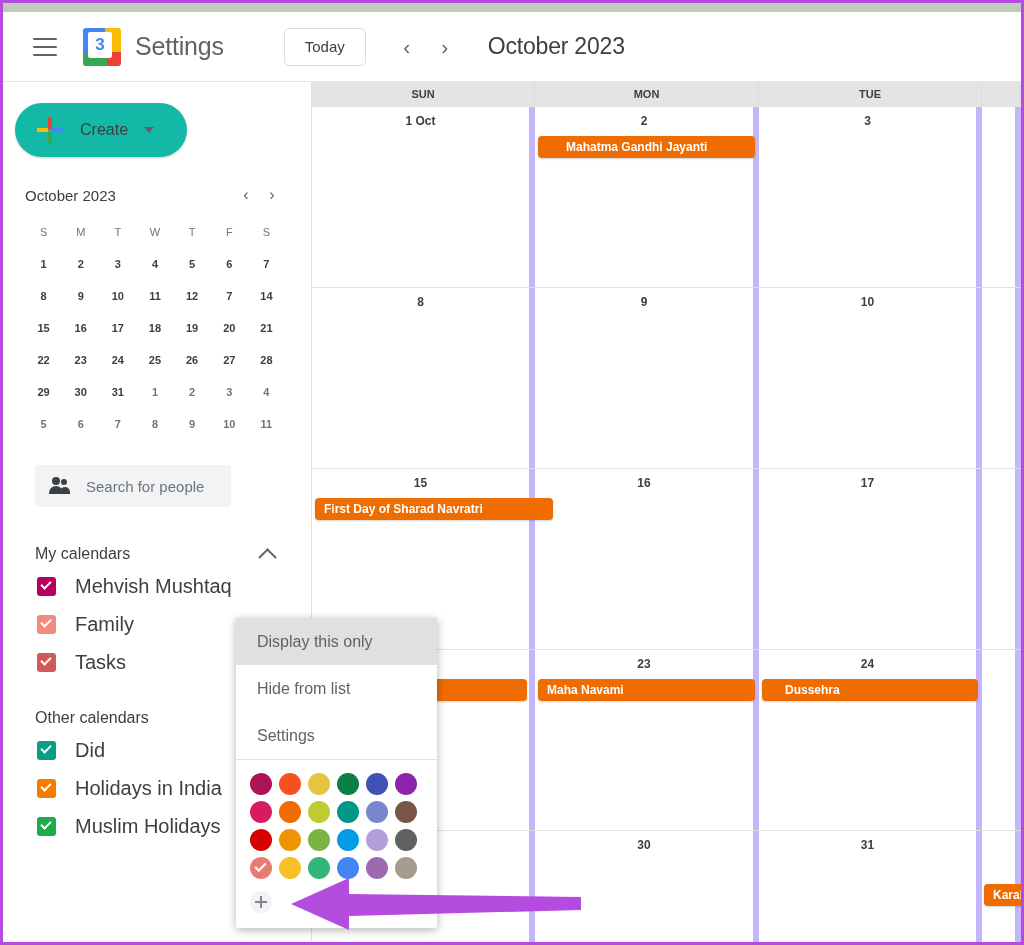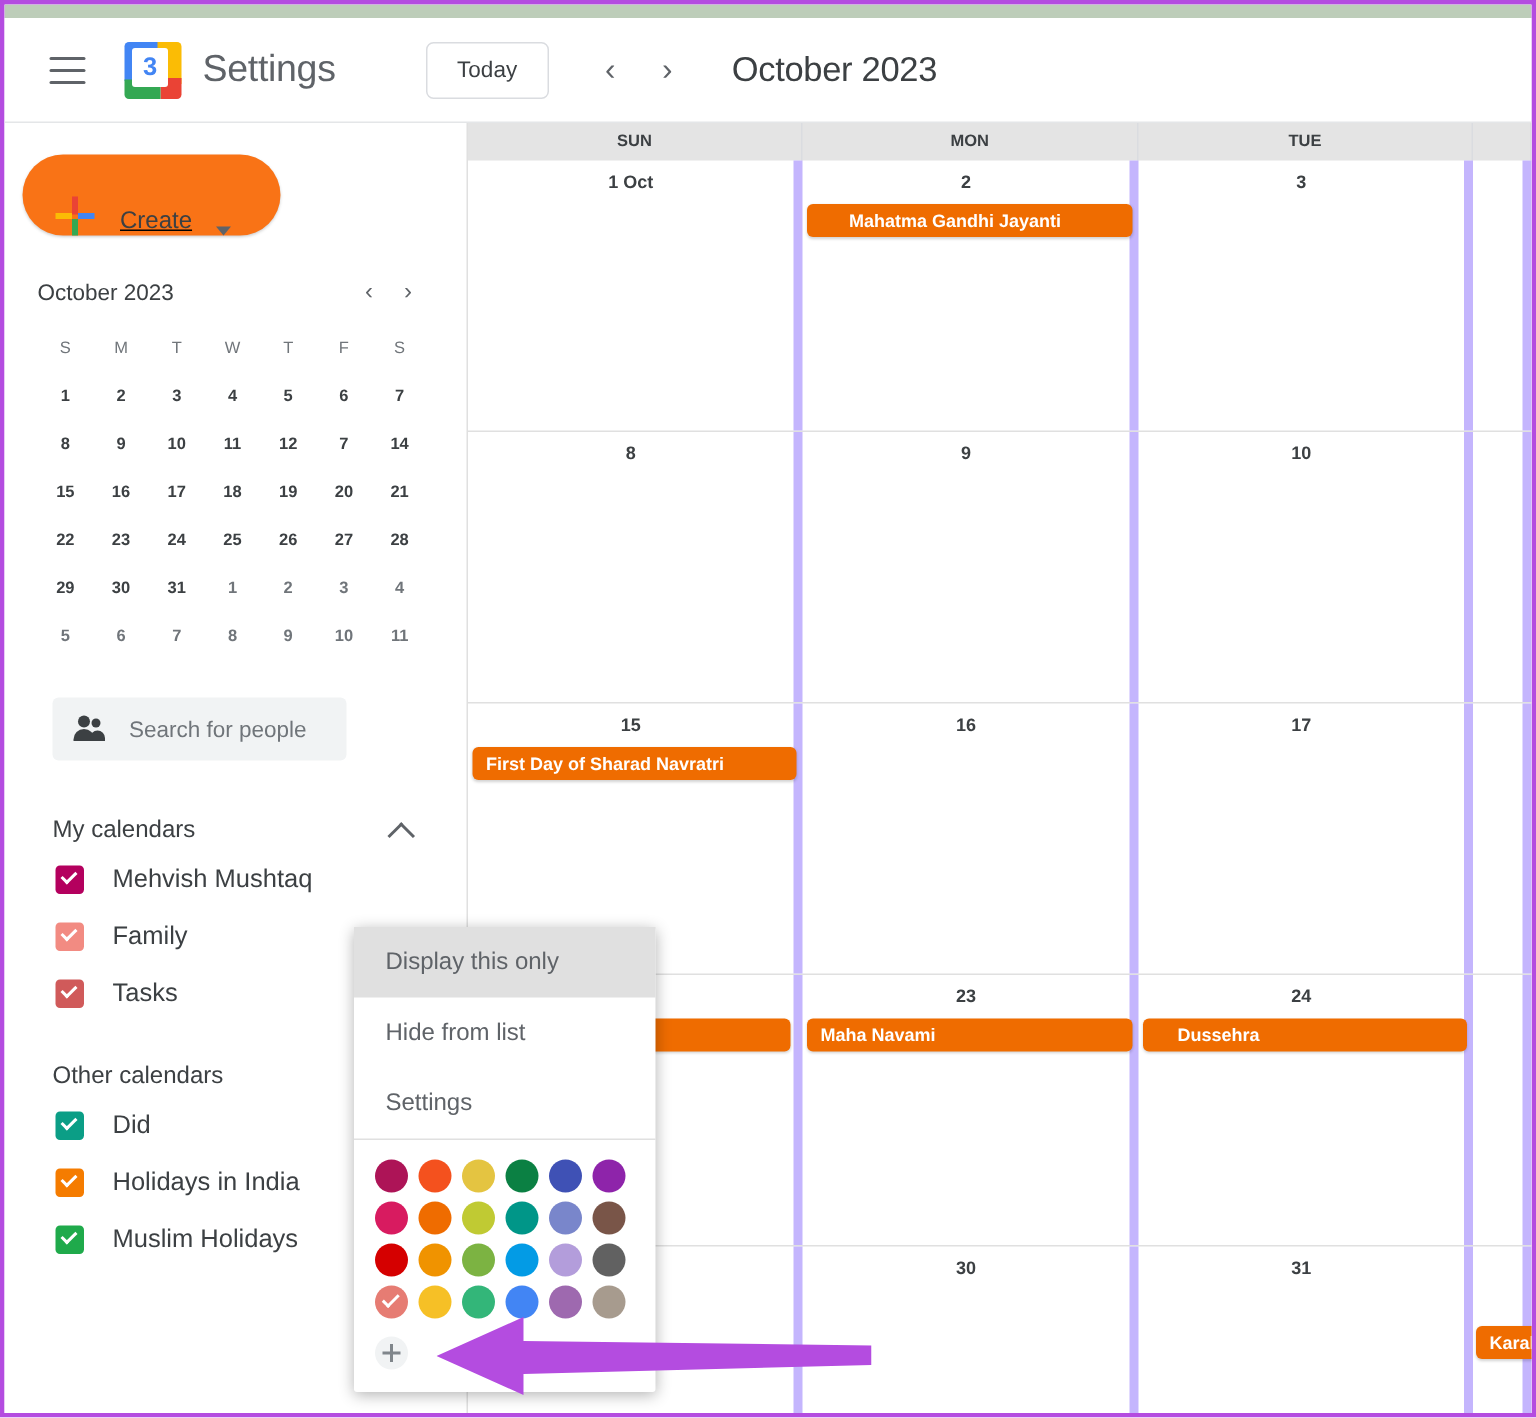--- a/index.html
+++ b/index.html
@@ -98,26 +98,25 @@
   
   #sidebar {
     position: absolute; left: 0; top: 70px;
     width: 308px; height: 860px;
     background: #fff;
     overflow: hidden;
   }
   #create-btn {
     margin: 21px 0 0 12px;
     width: 172px; height: 54px;
-    background: #f97316;
+    background: #14b8a6;
     border-radius: 27px;
-    display: flex; align-items: flex-end;
+    display: flex; align-items: center;
     cursor: pointer;
     box-shadow: 0 1px 2px rgba(60,64,67,.25);
-    text-decoration: underline;
   }
   .plus-icon {
     position: relative; width: 26px; height: 26px; margin-left: 22px;
   }
   .plus-icon .b { position: absolute; }
   .plus-icon .b1 { left:0;  top:11px; width:11px; height:4px; background:#fbbc05; }
   .plus-icon .b2 { left:11px; top:0; width:4px; height:12px; background:#ea4335; }
   .plus-icon .b3 { left:15px; top:11px; width:11px; height:4px; background:#4285f4; }
   .plus-icon .b4 { left:11px; top:15px; width:4px; height:11px; background:#34a853; }
   #create-label { margin-left: 17px; font-size: 16px; color: #3c4043; }
@@ -196,21 +195,21 @@
   .cal-checkbox {
     width: 19px; height: 19px; border-radius: 3px;
     position: relative; flex: 0 0 auto; margin-left: 2px;
   }
   .cal-checkbox .tick {
     position: absolute; left: 4px; top: 4px;
     width: 10px; height: 6px;
     border-left: 2.2px solid #fff; border-bottom: 2.2px solid #fff;
     transform: rotate(-45deg);
   }
-  .cal-name { margin-left: 19px; font-size: 17px; color: #3c4043; }
+  .cal-name { margin-left: 19px; font-size: 20px; color: #3c4043; }
 
   
   #grid-area {
     position: absolute; left: 308px; top: 70px;
     width: 710px; height: 860px;
     background: #fff;
     border-left: 1px solid #e0e0e0;
   }
   #dow-row {
     display: flex; height: 25px; background: #e4e4e4;
@@ -512,21 +511,21 @@
             <div class="day-cell" style="width: 223px;">
               <div class="day-num">10</div>
             </div>
             <div class="day-cell" style="width: 39px;">
               <div class="day-num"></div>
             </div>
           </div>
           <div class="week-row">
             <div class="day-cell" style="width: 223px;">
               <div class="day-num">15</div>
-              <div class="event" style="background: rgb(239, 108, 0); top: 29px; left: 3px; width: 216px;">First Day of Sharad Navratri</div>
+              <div class="event" style="background: rgb(239, 108, 0); top: 29px; left: 3px; width: 238px;">First Day of Sharad Navratri</div>
             </div>
             <div class="day-cell" style="width: 224px;">
               <div class="day-num">16</div>
             </div>
             <div class="day-cell" style="width: 223px;">
               <div class="day-num">17</div>
             </div>
             <div class="day-cell" style="width: 39px;">
               <div class="day-num"></div>
             </div>

